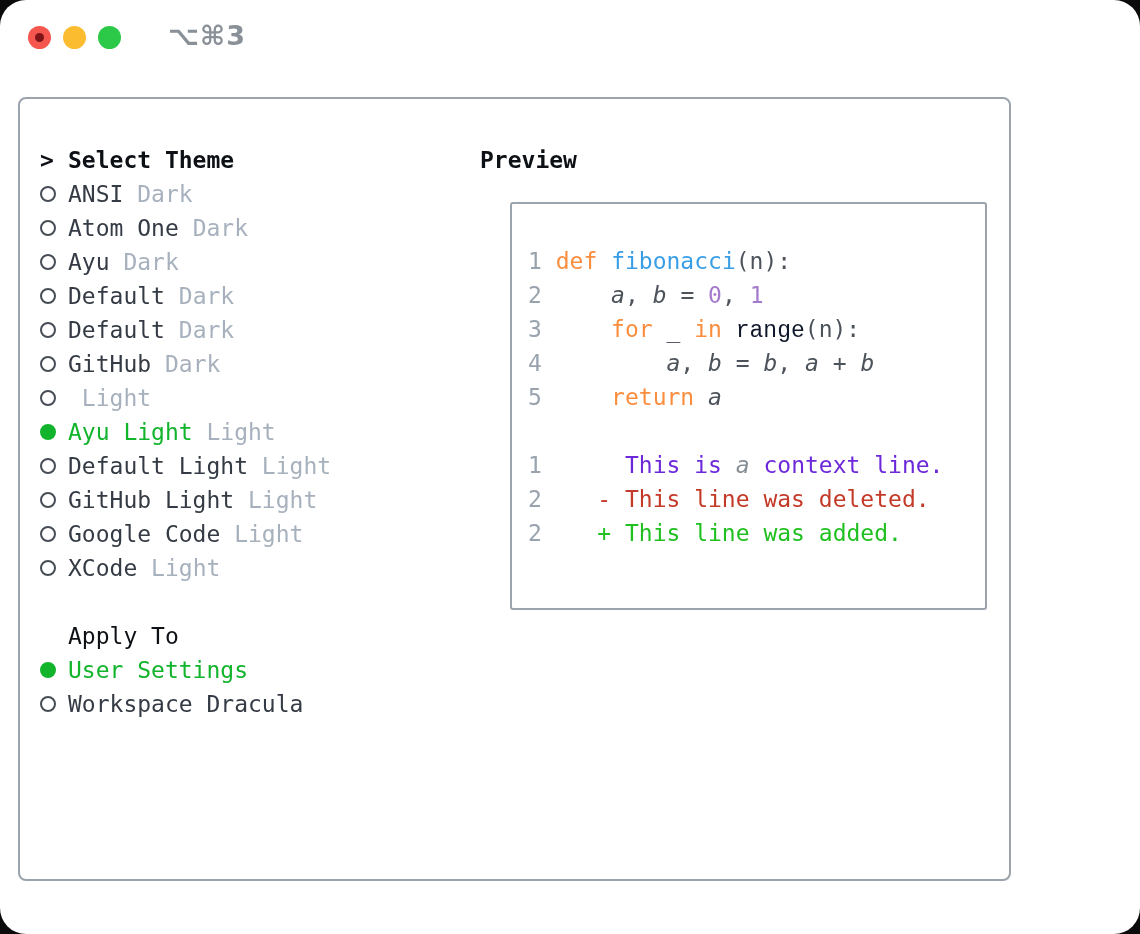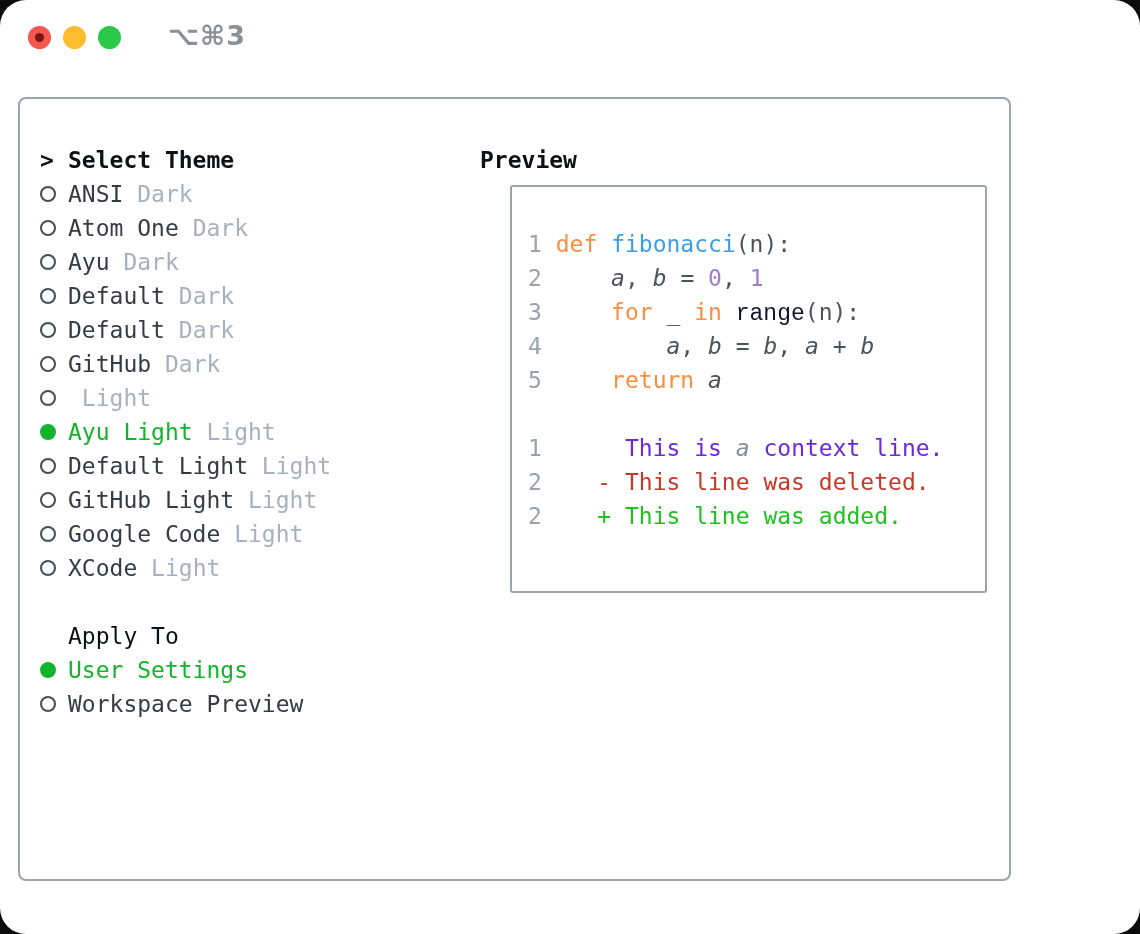--- a/index.html
+++ b/index.html
@@ -55,21 +55,21 @@
   .spacer{height:34px;}
   .hint{
     width:406px;color:#a7b1bd;font-size:23px;line-height:34px;
   }
   
   .preview-title{
     position:absolute;left:460px;top:44px;height:34px;line-height:34px;
     font-size:23px;font-weight:700;color:#0d1014;
   }
   .preview-box{
-    position:absolute;left:490px;top:86px;width:477px;height:408px;
+    position:absolute;left:490px;top:103px;width:477px;height:408px;
     box-sizing:border-box;
     border:2px solid #9ba3ad;border-radius:3px;
     padding:40px 0 0 16px;overflow:hidden;
   }
   .code-line{white-space:pre;height:34px;font-size:23px;line-height:34px;}
   .lnum{color:#99a3ae;}
   .tk-fg{color:#4d535b;}
   .tk-kw{color:#fa8d3e;}
   .tk-fn{color:#399ee6;}
   .tk-num{color:#a37acc;}
@@ -203,21 +203,21 @@
           <div class="row">
             <span class="mcol">
               <span class="circle sel"></span>
             </span>
             <span class="name sel-text">User Settings</span>
           </div>
           <div class="row">
             <span class="mcol">
               <span class="circle"></span>
             </span>
-            <span class="name">Workspace Preview</span>
+            <span class="name">Workspace Dracula</span>
           </div>
         </div>
 
       <div class="spacer"></div>
 
     </div>
 
     <div class="preview-title">Preview</div>
 
     <div class="preview-box" id="preview-box">

